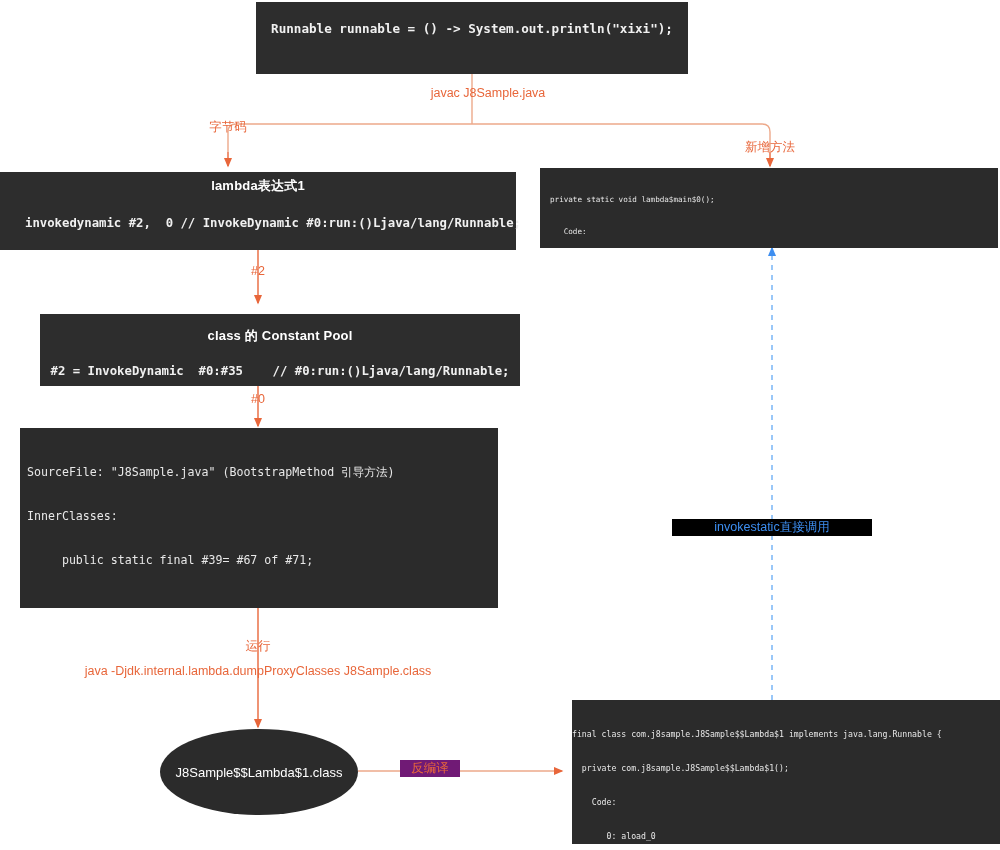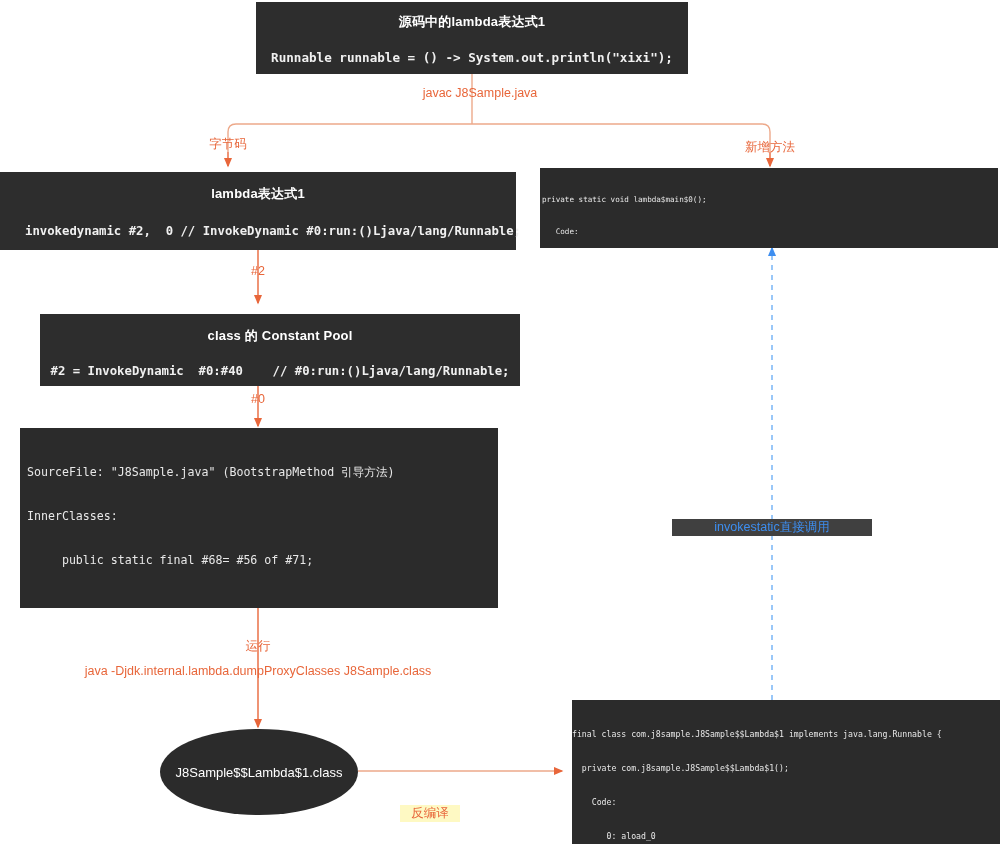--- a/index.html
+++ b/index.html
@@ -116,49 +116,48 @@
     <path d="M258,377 L258,426" stroke="#e8663a" stroke-width="1.4" fill="none" marker-end="url(#arrow)"></path>
 
     <path d="M258,608 L258,727" stroke="#e8663a" stroke-width="1.4" fill="none" marker-end="url(#arrow)"></path>
 
     <path d="M358,771 L562,771" stroke="#eda98a" stroke-width="1.4" fill="none" marker-end="url(#arrow)"></path>
 
     <path d="M772,700 L772,248" stroke="#6fb0f5" stroke-width="1.4" stroke-dasharray="5,5" fill="none" marker-end="url(#arrowblue)"></path>
   </svg>
 
   <div class="node titled" style="left:256px; top:2px; width:432px; height:72px;">
-    <div class="node-title" style="padding-top:11px;">源码中的lambda表达式1</div>
     <div class="node-code" style="padding-top:19px; font-size:12.6px;">Runnable runnable = () -&gt; System.out.println("xixi");</div>
   </div>
 
   <div class="node titled" style="left:0px; top:172px; width:516px; height:78px;">
-    <div class="node-title" style="padding-top:13px;">lambda表达式1</div>
+    <div class="node-title" style="padding-top:5px;">lambda表达式1</div>
     <div class="node-code" style="padding-top:21px; font-size:12.3px;margin-left:25px;">invokedynamic #2,  0 // InvokeDynamic #0:run:()Ljava/lang/Runnable;</div>
   </div>
 
-  <div class="code-block" style="left:540px; top:168px; width:458px; height:80px; padding:5px 0 0 2px;
+  <div class="code-block" style="left:540px; top:168px; width:458px; height:80px; padding:5px 0 0 10px;
               font-size:7.6px; line-height:10.8px;">
     <span class="ln">private static void lambda$main$0();</span>
     <span class="ln">   Code:</span>
     
     
     
     
   </div>
 
   <div class="node titled" style="left:0px; top:314px; width:480px; height:72px;margin-left:40px;">
     <div class="node-title" style="padding-top:13px;">class 的 Constant Pool</div>
-    <div class="node-code" style="padding-top:19px; font-size:12.3px;">#2 = InvokeDynamic  #0:#40    // #0:run:()Ljava/lang/Runnable;</div>
+    <div class="node-code" style="padding-top:19px; font-size:12.3px;">#2 = InvokeDynamic  #0:#35    // #0:run:()Ljava/lang/Runnable;</div>
   </div>
 
   <div class="code-block mono-left" style="left:20px; top:428px; width:478px; height:180px; padding:8px 0 0 7px;
               font-size:11.6px; line-height:14.6px;">
     <span class="ln">SourceFile: "J8Sample.java" (BootstrapMethod 引导方法)</span>
     <span class="ln">InnerClasses:</span>
-    <span class="ln">     public static final #68= #56 of #71;</span>
+    <span class="ln">     public static final #39= #67 of #71;</span>
     <span class="ln"></span>
     
     
     <span class="ln"></span>
     
     
     
     
     
   </div>
@@ -176,31 +175,31 @@
     
     
     <span class="ln"></span>
     
     
     
     
     
   </div>
 
-  <div class="edge-label" style="left:380px; top:86px; width:200px;">javac J8Sample.java</div>
-
-  <div class="edge-label" style="left:178px; top:136px; width:100px;">字节码</div>
+  <div class="edge-label" style="left:388px; top:86px; width:200px;">javac J8Sample.java</div>
+
+  <div class="edge-label" style="left:178px; top:119px; width:100px;">字节码</div>
 
   <div class="edge-label" style="left:720px; top:139px; width:100px;">新增方法</div>
 
   <div class="edge-label" style="left:218px; top:264px; width:80px;">#2</div>
 
   <div class="edge-label" style="left:218px; top:392px; width:80px;">#0</div>
 
   <div class="edge-label" style="left:218px; top:638px; width:80px;">运行</div>
 
   <div class="edge-label cmd" style="left:58px; top:664px; width:400px;">java -Djdk.internal.lambda.dumpProxyClasses J8Sample.class</div>
 
-  <div class="edge-label" style="left:400px; top:805px; width:60px; background:#fef9c3;">反编译</div>
-
-  <div class="edge-label blue" style="left:672px; top:519px; width:200px; background:#404040;">invokestatic直接调用</div>
+  <div class="edge-label" style="left:400px; top:760px; width:60px; background:#701a75;">反编译</div>
+
+  <div class="edge-label blue" style="left:672px; top:519px; width:200px; background:#000000;">invokestatic直接调用</div>
 
 </div>
 
 </body></html>

